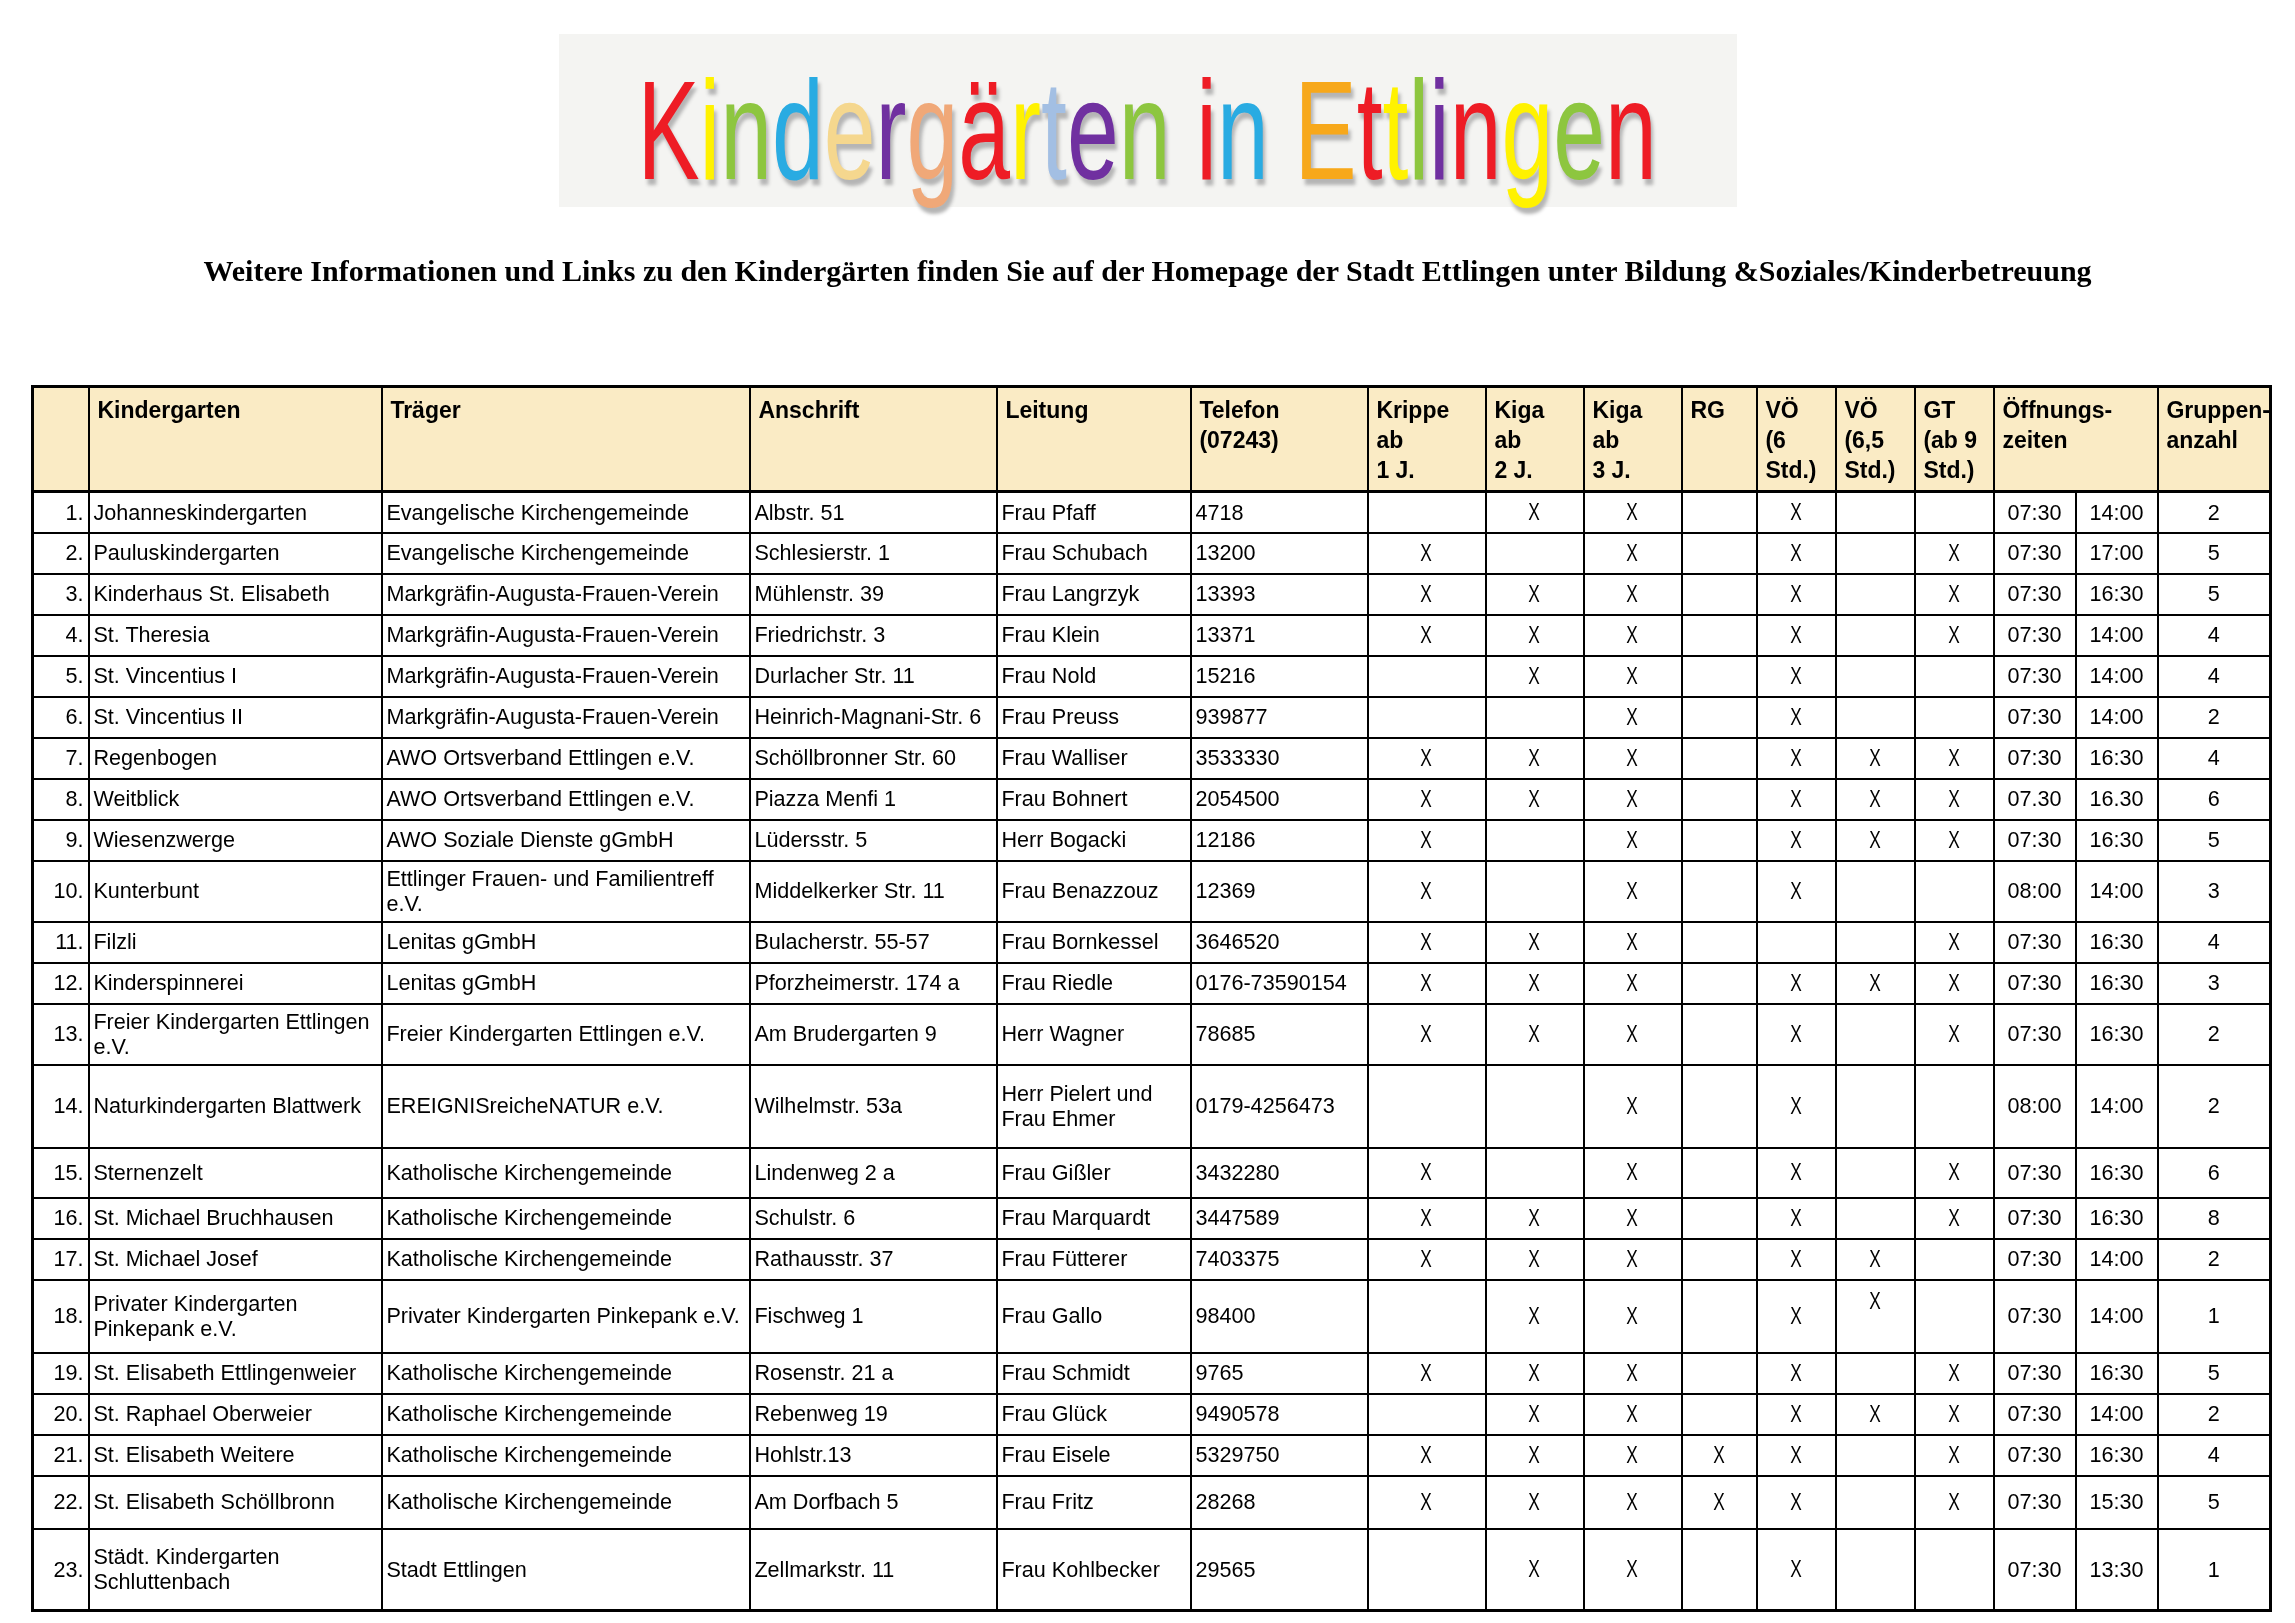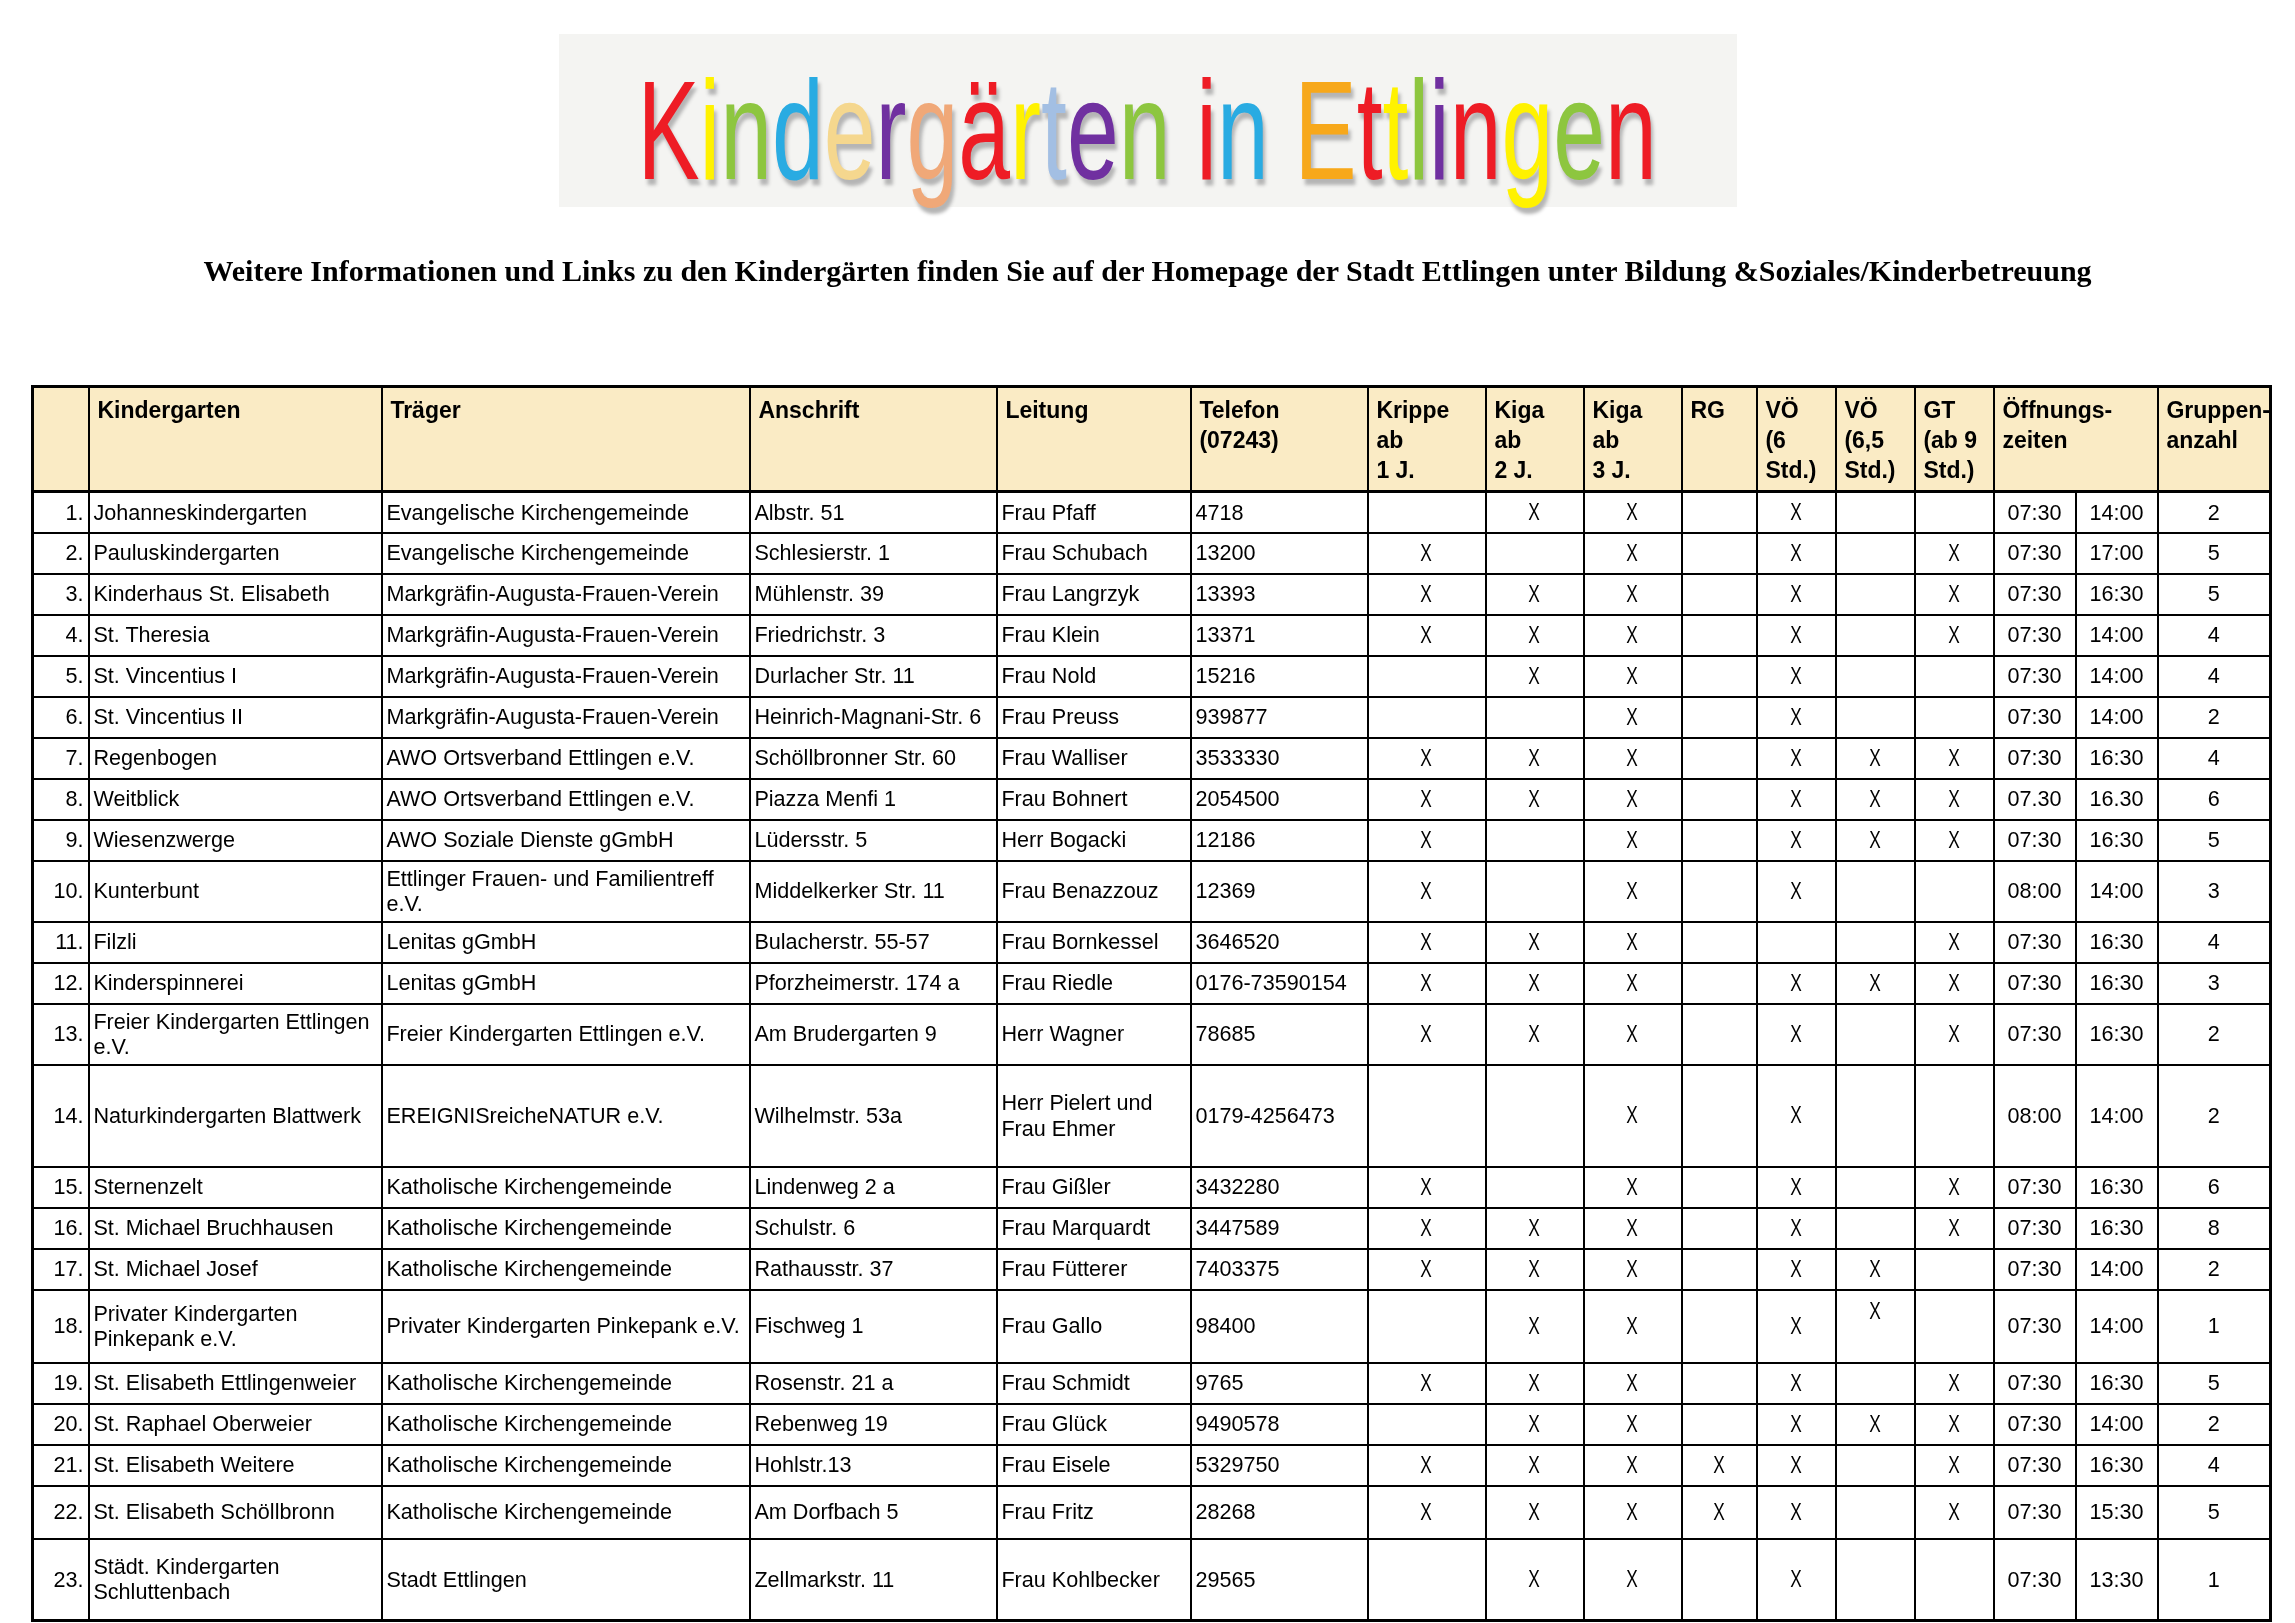--- a/index.html
+++ b/index.html
@@ -370,39 +370,39 @@
         <td class="c-mark"><span class="xmark">X</span></td>
         <td class="c-mark"><span class="xmark">X</span></td>
         <td class="c-mark"></td>
         <td class="c-mark"><span class="xmark">X</span></td>
         <td class="c-mark"></td>
         <td class="c-mark"><span class="xmark">X</span></td>
         <td class="c-time">07:30</td>
         <td class="c-time">16:30</td>
         <td class="c-grp">2</td>
       </tr>
-      <tr style="height: 102px;">
+      <tr style="height: 83px;">
         <td class="c-num">14.</td>
         <td class="c-text">Naturkindergarten Blattwerk</td>
         <td class="c-text">EREIGNISreicheNATUR e.V.</td>
         <td class="c-text">Wilhelmstr. 53a</td>
         <td class="c-text">Herr Pielert und Frau Ehmer</td>
         <td class="c-text">0179-4256473</td>
         <td class="c-mark"></td>
         <td class="c-mark"></td>
         <td class="c-mark"><span class="xmark">X</span></td>
         <td class="c-mark"></td>
         <td class="c-mark"><span class="xmark">X</span></td>
         <td class="c-mark"></td>
         <td class="c-mark"></td>
         <td class="c-time">08:00</td>
         <td class="c-time">14:00</td>
         <td class="c-grp">2</td>
       </tr>
-      <tr style="height: 41px; padding-left: 12px;">
+      <tr style="height: 50px; padding-left: 12px;">
         <td class="c-num">15.</td>
         <td class="c-text">Sternenzelt</td>
         <td class="c-text">Katholische Kirchengemeinde</td>
         <td class="c-text">Lindenweg 2 a</td>
         <td class="c-text">Frau Gißler</td>
         <td class="c-text">3432280</td>
         <td class="c-mark"><span class="xmark">X</span></td>
         <td class="c-mark"></td>
         <td class="c-mark"><span class="xmark">X</span></td>
         <td class="c-mark"></td>

